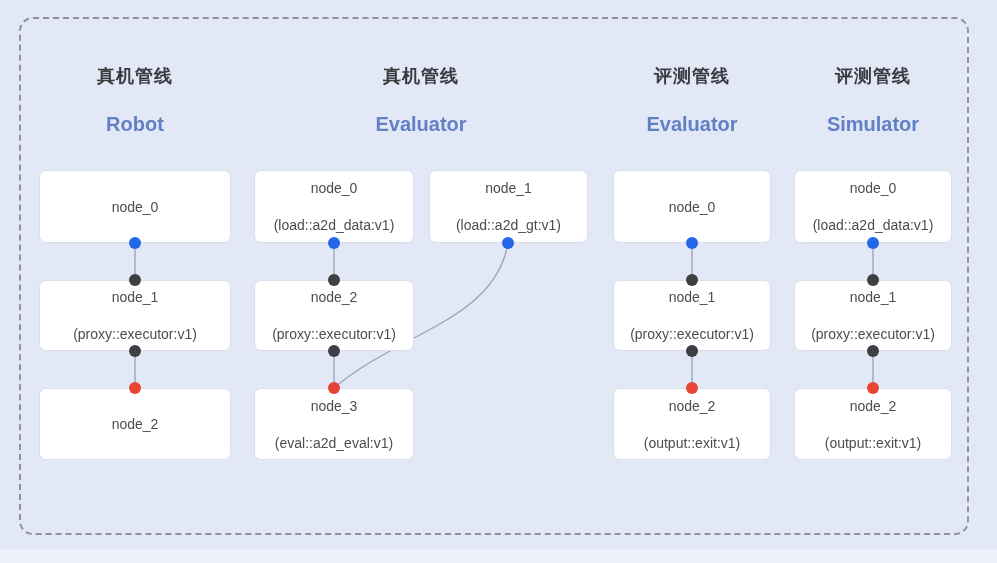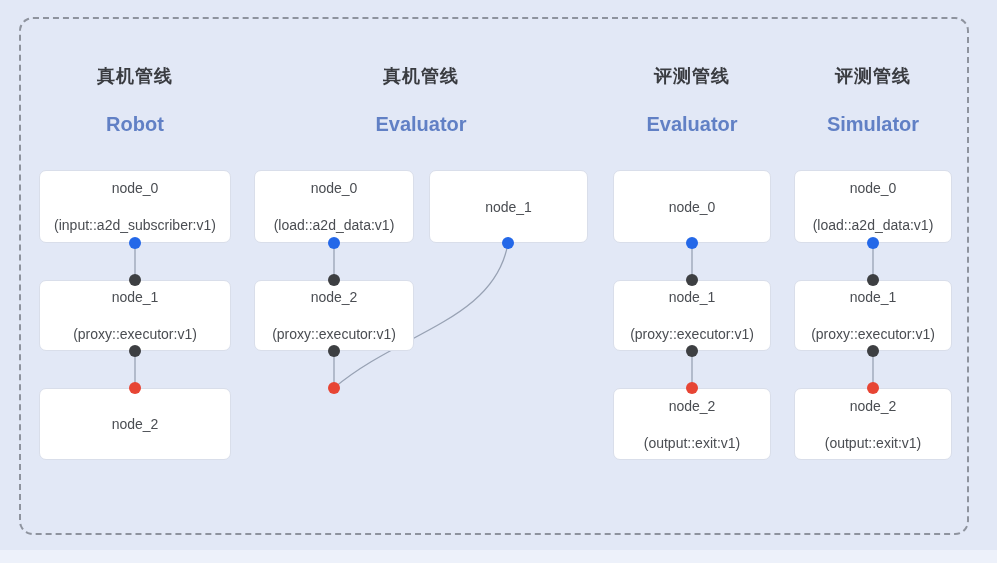--- a/index.html
+++ b/index.html
@@ -79,40 +79,44 @@
   <div class="title-zh" style="left:692px">评测管线</div>
   <div class="title-zh" style="left:873px">评测管线</div>
 
   <div class="title-en" style="left:135px">Robot</div>
   <div class="title-en" style="left:421px">Evaluator</div>
   <div class="title-en" style="left:692px">Evaluator</div>
   <div class="title-en" style="left:873px">Simulator</div>
 
   <div class="node" style="left:39px;top:170px;width:192px;height:73px">
     <div class="node-name">node_0</div>
-    <div class="node-detail">(input::a2d_subscriber:v1)</div>
   </div>
   <div class="node" style="left:39px;top:280px;width:192px;height:71px">
     <div class="node-name">node_1</div>
     <div class="node-detail">(proxy::executor:v1)</div>
   </div>
   <div class="node" style="left:39px;top:388px;width:192px;height:72px">
     <div class="node-name">node_2</div>
   </div>
 
   <div class="node" style="left:254px;top:170px;width:160px;height:73px">
     <div class="node-name">node_0</div>
     <div class="node-detail">(load::a2d_data:v1)</div>
   </div>
   <div class="node" style="left:429px;top:170px;width:159px;height:73px">
     <div class="node-name">node_1</div>
+    <div class="node-detail">(load::a2d_gt:v1)</div>
   </div>
   <div class="node" style="left:254px;top:280px;width:160px;height:71px">
     <div class="node-name">node_2</div>
     <div class="node-detail">(proxy::executor:v1)</div>
+  </div>
+  <div class="node" style="left:254px;top:388px;width:160px;height:72px">
+    <div class="node-name">node_3</div>
+    <div class="node-detail">(eval::a2d_eval:v1)</div>
   </div>
 
   <div class="node" style="left:613px;top:170px;width:158px;height:73px">
     <div class="node-name">node_0</div>
   </div>
   <div class="node" style="left:613px;top:280px;width:158px;height:71px">
     <div class="node-name">node_1</div>
     <div class="node-detail">(proxy::executor:v1)</div>
   </div>
   <div class="node" style="left:613px;top:388px;width:158px;height:72px">

